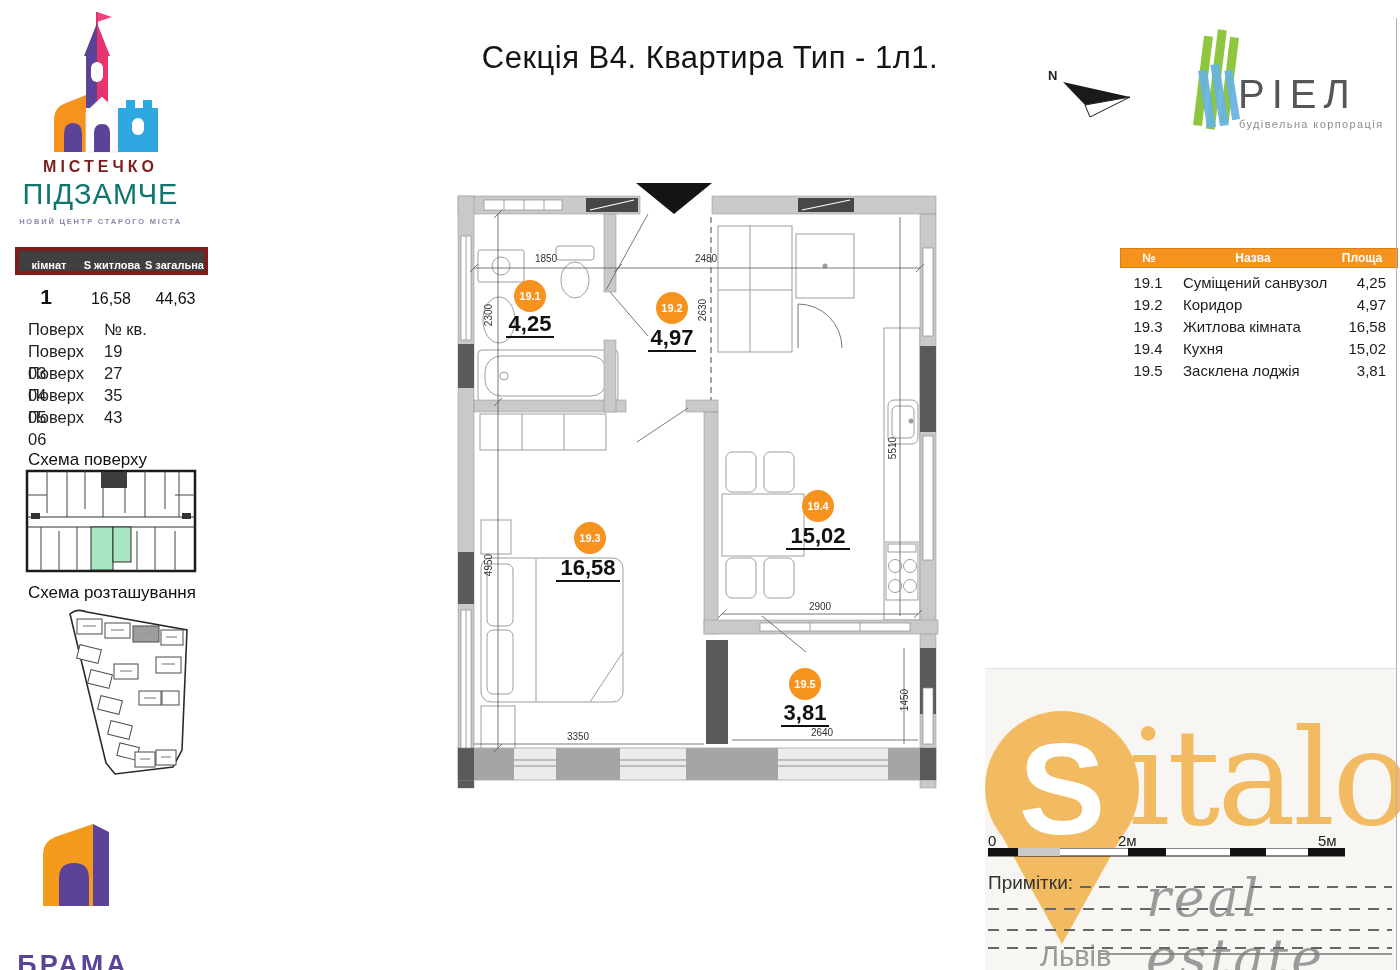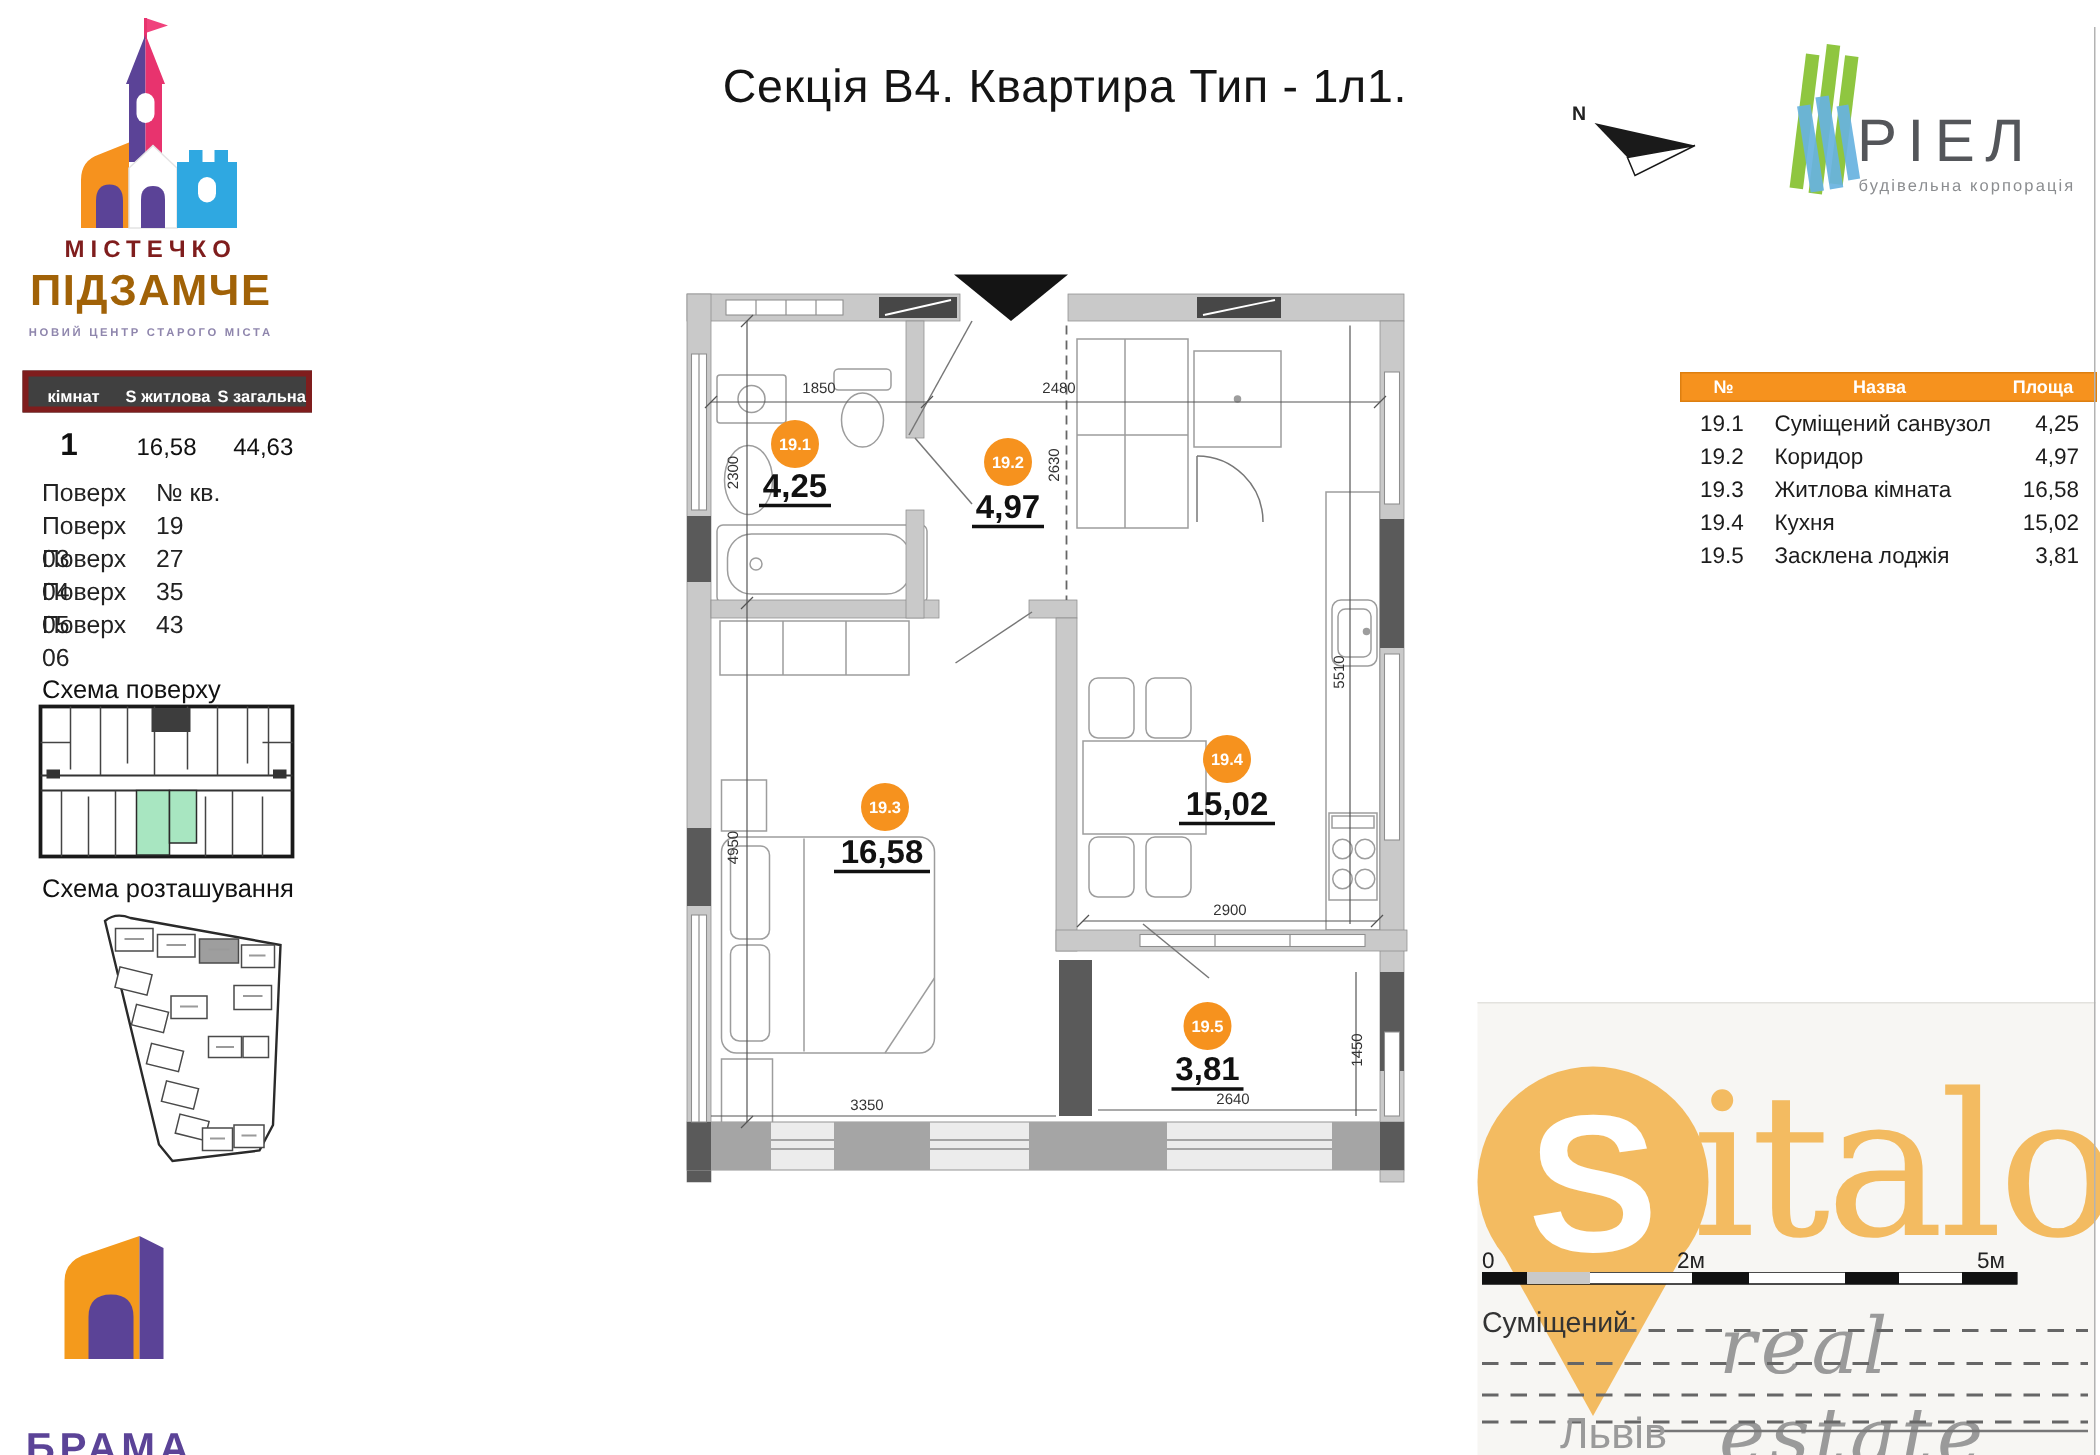--- a/index.html
+++ b/index.html
@@ -4,21 +4,21 @@
 <style>
   html,body{margin:0;padding:0;background:#fff;}
   #page{position:relative;width:1400px;height:970px;background:#ffffff;overflow:hidden;
         font-family:"Liberation Sans",sans-serif;color:#111;}
   .abs{position:absolute;}
   
   #title{left:420px;top:20px;width:580px;text-align:center;font-size:31px;color:#141414;letter-spacing:.5px;margin-top:20px;}
   
   #pz-text{left:8px;top:158px;width:185px;text-align:center;}
   #pz-l1{font-size:16px;font-weight:bold;color:#7f1d1d;letter-spacing:4px;}
-  #pz-l2{font-size:29px;font-weight:bold;color:#a16207;letter-spacing:1px;margin-top:2px;}
+  #pz-l2{font-size:29px;font-weight:normal;color:#0f766e;letter-spacing:1px;margin-top:2px;}
   #pz-l3{font-size:7.5px;color:#8f86ad;letter-spacing:1.8px;margin-top:6px;font-weight:bold;}
   
   #sumtab{left:15px;top:247px;width:193px;}
   .sum-head{display:flex;background:#404040;border:4px solid #7f1d1d;height:20px;align-items:flex-end;}
   .sum-head span{color:#fff;font-size:11px;font-weight:bold;text-align:center;}
   .sc1{width:62px;} .sc2{width:68px;} .sc3{width:61px;}
   .sum-vals{display:flex;align-items:baseline;margin-top:10px;}
   .sum-vals .v1{width:62px;text-align:center;font-size:21px;font-weight:bold;}
   .sum-vals .v2{width:68px;text-align:center;font-size:16px;}
   .sum-vals .v3{width:61px;text-align:center;font-size:16px;}
@@ -456,21 +456,21 @@
   <div class="abs sb-lab" style="left:1318px;top:832px;">5м</div>
   <svg class="abs" style="left:988px;top:848px;" width="357" height="9" viewBox="0 0 357 9">
     <rect x="0" y="0" width="357" height="8" fill="#fff" stroke="#111" stroke-width="1"></rect>
     <rect x="0" y="0" width="30" height="8" fill="#111"></rect>
     <rect x="30" y="0" width="42" height="8" fill="#c9c9c9"></rect>
     <rect x="140" y="0" width="38" height="8" fill="#111"></rect>
     <rect x="242" y="0" width="36" height="8" fill="#111"></rect>
     <rect x="320" y="0" width="37" height="8" fill="#111"></rect>
   </svg>
 
-  <div class="abs" id="notes">Суміщений:</div>
+  <div class="abs" id="notes">Примітки:</div>
   <svg class="abs" style="left:985px;top:878px;" width="410" height="82" viewBox="0 0 410 82">
     <g stroke="#666" stroke-width="2" stroke-dasharray="11,8">
       <line x1="95" y1="9" x2="407" y2="9"></line>
       <line x1="3" y1="31" x2="407" y2="31"></line>
       <line x1="3" y1="52" x2="407" y2="52"></line>
       <line x1="3" y1="70" x2="407" y2="70"></line>
     </g>
     <line x1="113" y1="76" x2="407" y2="76" stroke="#777" stroke-width="1.6"></line>
   </svg>
   <div class="abs" id="lviv">Львів</div>

